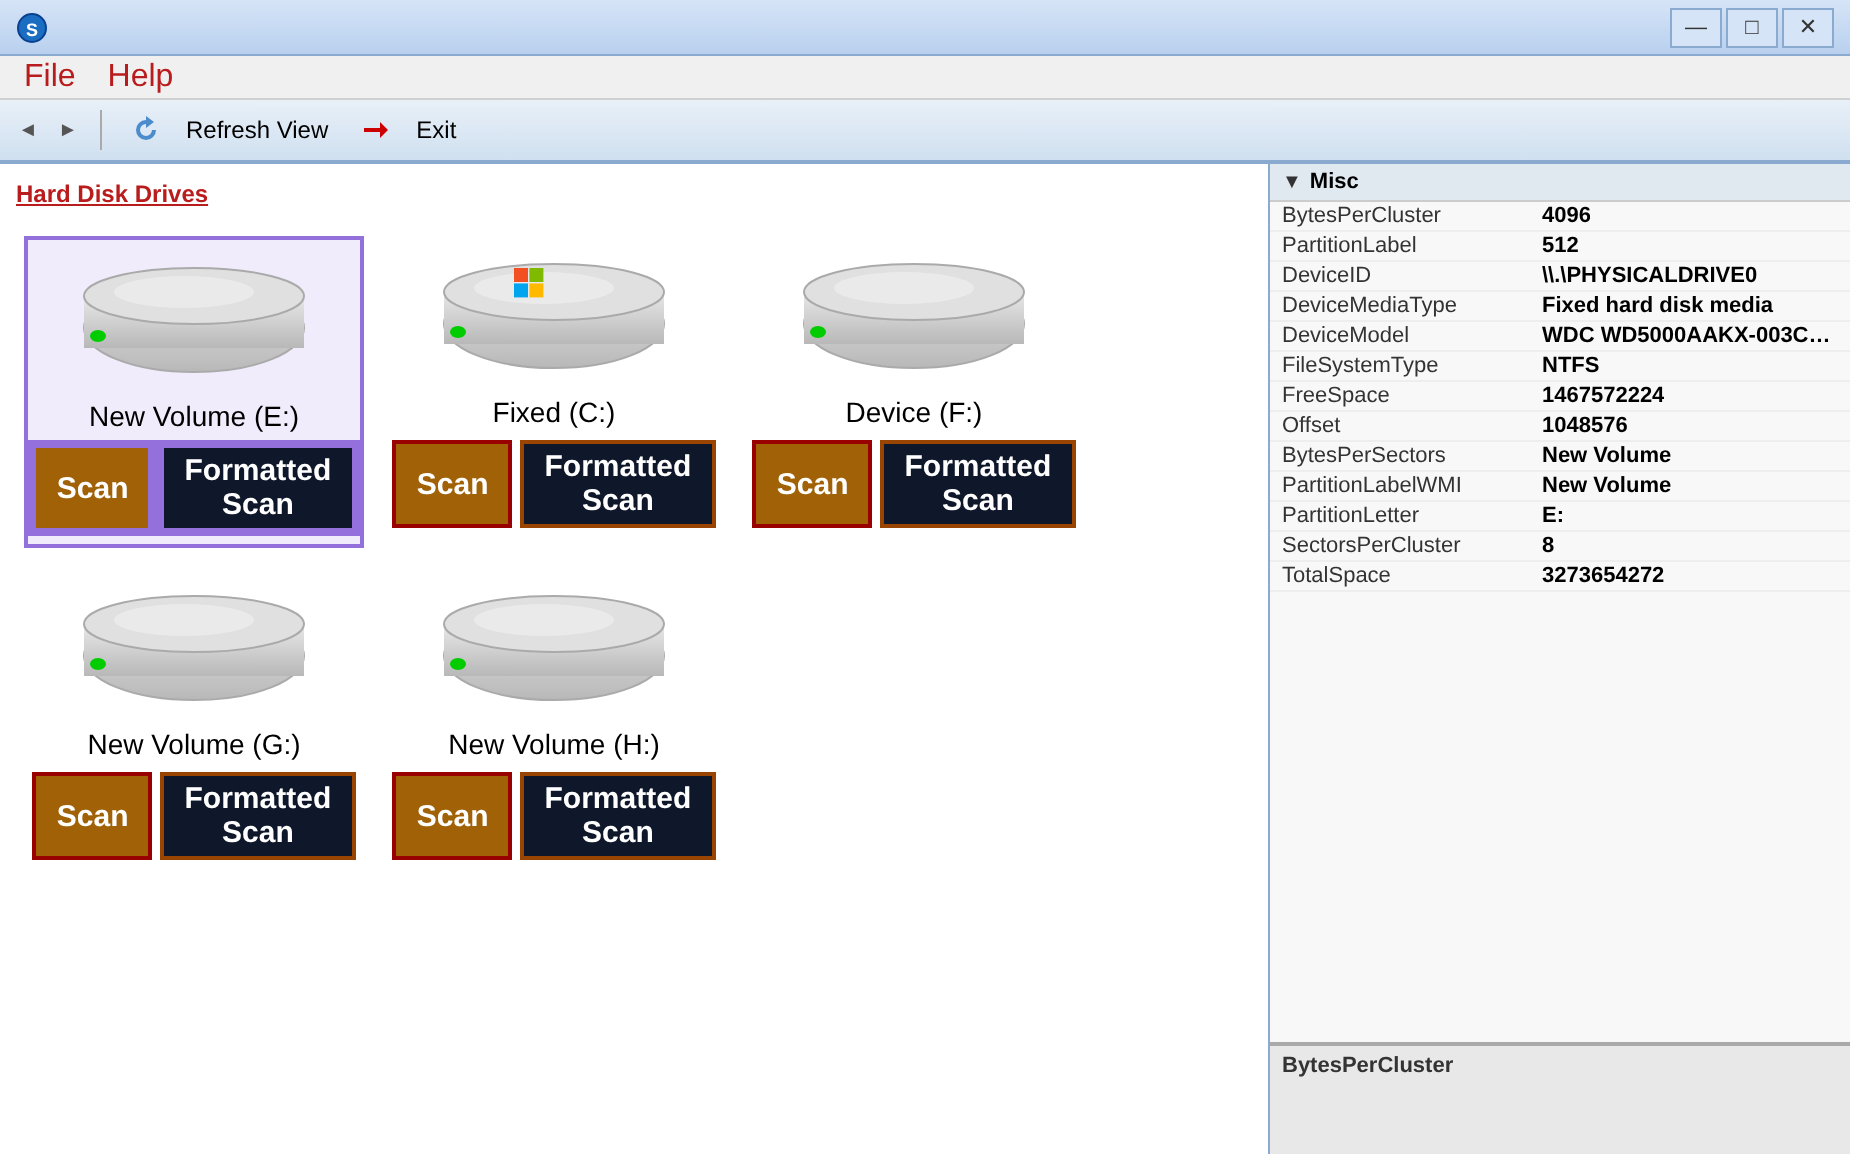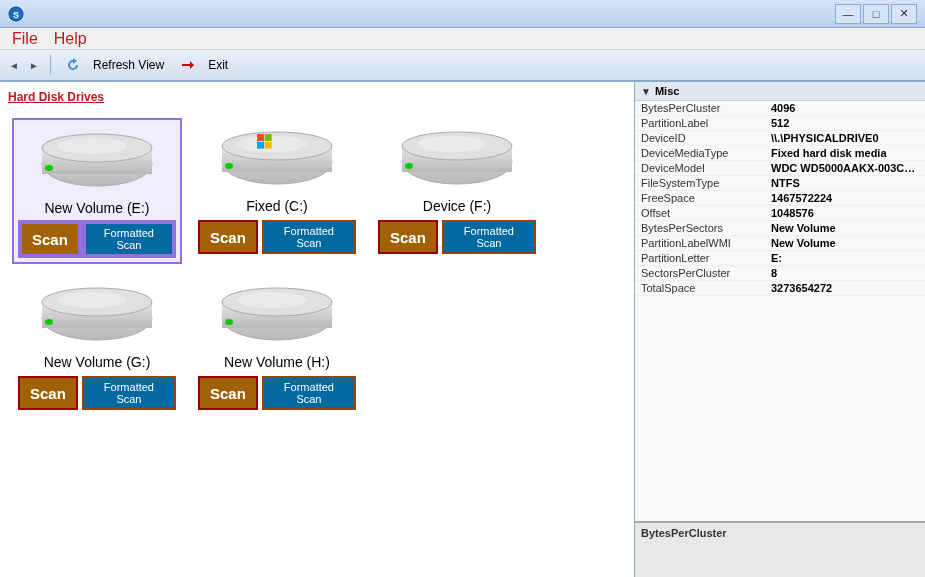--- a/index.html
+++ b/index.html
@@ -163,26 +163,26 @@
       cursor: pointer;
       font-size: 15px;
       font-weight: bold;
     }
     .btn-scan.selected-border {
       border: 2px solid #9370DB;
       outline: 2px solid #9370DB;
     }
     .btn-formatted {
       padding: 3px 10px;
-      background: #0369a1;
+      background: #0f172a;
       color: white;
       border: 2px solid #994400;
       cursor: pointer;
-      font-size: 11px;
-      font-weight: normal;
+      font-size: 15px;
+      font-weight: bold;
     }
     .btn-formatted.selected-border {
       border: 2px solid #9370DB;
       outline: 2px solid #9370DB;
     }
 
     
     .right-panel {
       width: 290px;
       display: flex;

